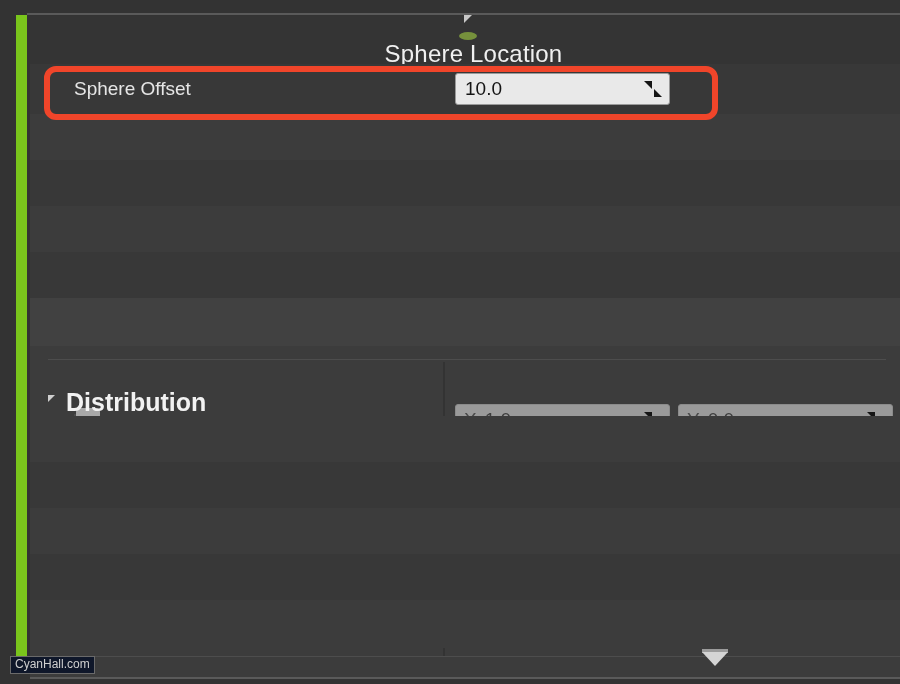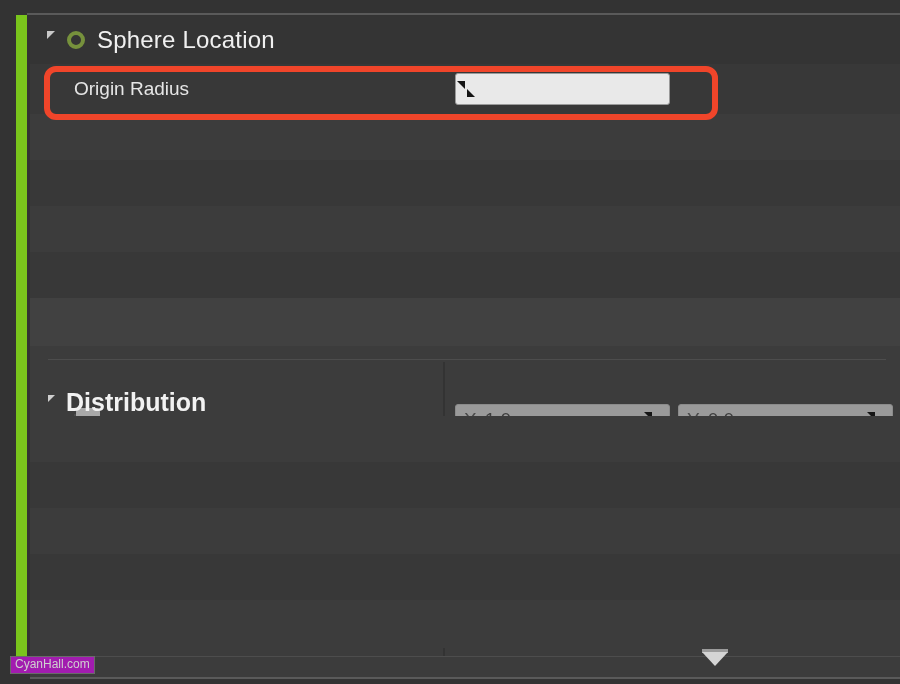--- a/index.html
+++ b/index.html
@@ -60,20 +60,21 @@
   
   .cat-header {
     position: absolute;
     left: 0; top: 0;
     width: 870px; height: 48px;
     background: #343434;
     display: flex;
     align-items: center;
     box-sizing: border-box;
     padding-left: 17px;
+    flex-direction: column;
   }
   .tri-collapse {
     width: 0; height: 0;
     border-top: 8px solid #c8c8c8;
     border-right: 8px solid transparent;
     border-bottom: 8px solid transparent;
     border-left: 0;
     margin-right: 12px;
     transform: translateY(-1px);
   }
@@ -293,21 +294,21 @@
     position: absolute;
     left: 30px; top: 677px;
     width: 870px; height: 2px;
     background: #5a5a5a;
   }
 
   
   .watermark {
     position: absolute;
     left: 10px; top: 656px;
-    background: #a21caf;
+    background: #0f172a;
     border: 1px solid #6a6a6a;
     padding: 1px 4px 2px 4px;
     color: #cfcfcf;
     font-size: 12px;
     font-family: "Liberation Sans", sans-serif;
     line-height: 13px;
   }
 
   
   .annot {
@@ -334,22 +335,23 @@
 
     <div class="cat-header">
       <span class="tri-collapse"></span>
       <span class="ring-icon"></span>
       <span class="cat-title">Sphere Location</span>
     </div>
 
     <div class="splitter"></div>
 
     <div class="row row-bg-b" style="top:48px; height:50px;">
-      <span class="lbl" style="left:44px;">Origin Radius</span>
+      <span class="lbl" style="left:44px;">Sphere Offset</span>
       <div class="field light" style="left:425px; top:9px; width:215px;">
+        <span class="val">10.0</span>
         <span class="spin"></span>
       </div>
     </div>
 
     <div class="row row-bg-a" style="top:98px; height:46px;">
       <span class="cb dim" style="left:46px; top:110px;"></span>
       <span class="lbl disabled" style="left:85px; top:127px; transform:translateY(-50%);">Offset</span>
       <div class="field dimmed" style="left:425px; top:106px; width:215px;">
         <span class="axis dim">X</span>
         <span class="val dim">0.0</span>

